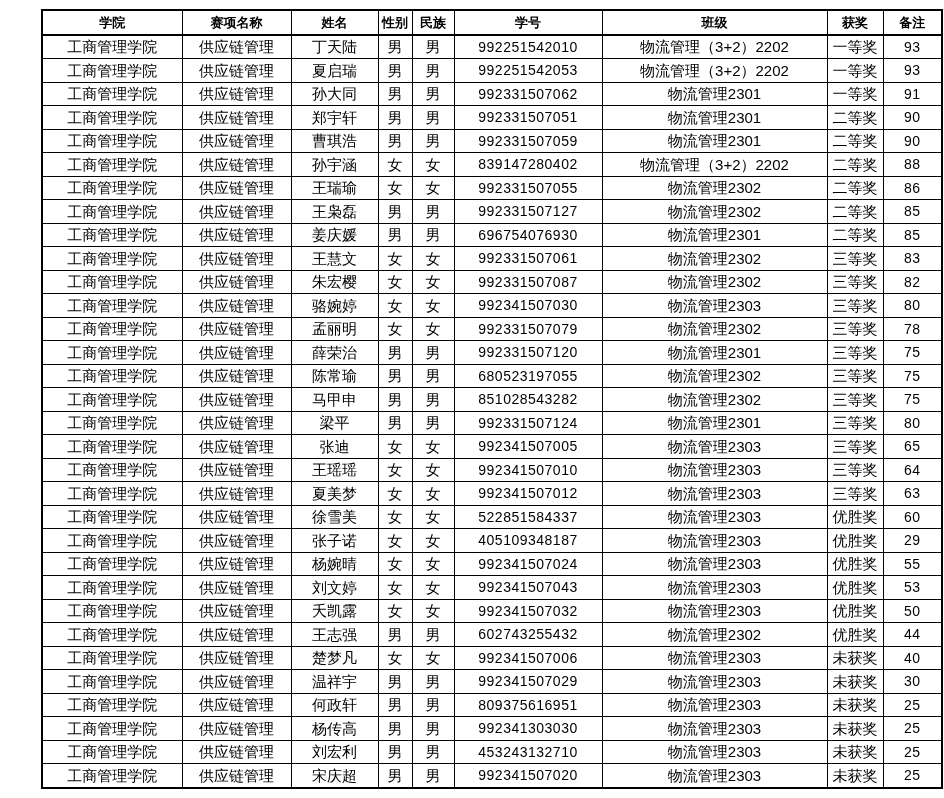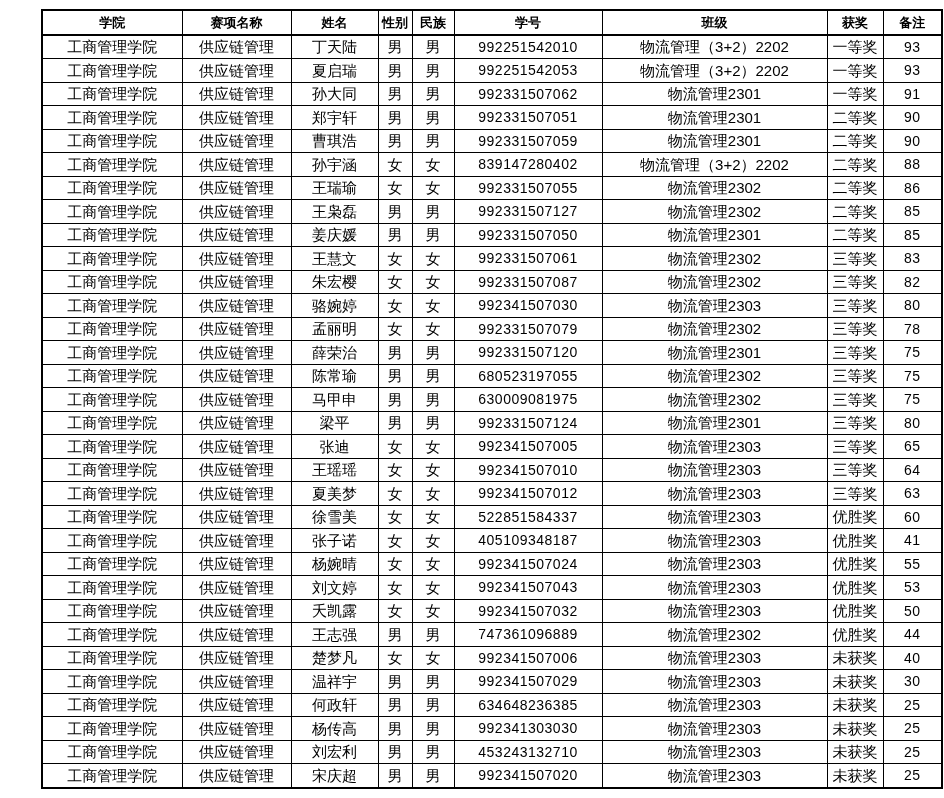--- a/index.html
+++ b/index.html
@@ -165,21 +165,21 @@
           <td>物流管理2302</td>
           <td>二等奖</td>
           <td class="num">85</td>
         </tr>
         <tr>
           <td>工商管理学院</td>
           <td>供应链管理</td>
           <td>姜庆媛</td>
           <td>男</td>
           <td>男</td>
-          <td class="num">992331507050</td>
+          <td class="num">696754076930</td>
           <td>物流管理2301</td>
           <td>二等奖</td>
           <td class="num">85</td>
         </tr>
         <tr>
           <td>工商管理学院</td>
           <td>供应链管理</td>
           <td>王慧文</td>
           <td>女</td>
           <td>女</td>
@@ -242,21 +242,21 @@
           <td>物流管理2302</td>
           <td>三等奖</td>
           <td class="num">75</td>
         </tr>
         <tr>
           <td>工商管理学院</td>
           <td>供应链管理</td>
           <td>马甲申</td>
           <td>男</td>
           <td>男</td>
-          <td class="num">630009081975</td>
+          <td class="num">851028543282</td>
           <td>物流管理2302</td>
           <td>三等奖</td>
           <td class="num">75</td>
         </tr>
         <tr>
           <td>工商管理学院</td>
           <td>供应链管理</td>
           <td>梁平</td>
           <td>男</td>
           <td>男</td>
@@ -311,21 +311,21 @@
         </tr>
         <tr>
           <td>工商管理学院</td>
           <td>供应链管理</td>
           <td>张子诺</td>
           <td>女</td>
           <td>女</td>
           <td class="num">405109348187</td>
           <td>物流管理2303</td>
           <td>优胜奖</td>
-          <td class="num">41</td>
+          <td class="num">29</td>
         </tr>
         <tr>
           <td>工商管理学院</td>
           <td>供应链管理</td>
           <td>杨婉晴</td>
           <td>女</td>
           <td>女</td>
           <td class="num">992341507024</td>
           <td>物流管理2303</td>
           <td>优胜奖</td>
@@ -352,21 +352,21 @@
           <td>物流管理2303</td>
           <td>优胜奖</td>
           <td class="num">50</td>
         </tr>
         <tr>
           <td>工商管理学院</td>
           <td>供应链管理</td>
           <td>王志强</td>
           <td>男</td>
           <td>男</td>
-          <td class="num">747361096889</td>
+          <td class="num">602743255432</td>
           <td>物流管理2302</td>
           <td>优胜奖</td>
           <td class="num">44</td>
         </tr>
         <tr>
           <td>工商管理学院</td>
           <td>供应链管理</td>
           <td>楚梦凡</td>
           <td>女</td>
           <td>女</td>
@@ -385,21 +385,21 @@
           <td>物流管理2303</td>
           <td>未获奖</td>
           <td class="num">30</td>
         </tr>
         <tr>
           <td>工商管理学院</td>
           <td>供应链管理</td>
           <td>何政轩</td>
           <td>男</td>
           <td>男</td>
-          <td class="num">634648236385</td>
+          <td class="num">809375616951</td>
           <td>物流管理2303</td>
           <td>未获奖</td>
           <td class="num">25</td>
         </tr>
         <tr>
           <td>工商管理学院</td>
           <td>供应链管理</td>
           <td>杨传高</td>
           <td>男</td>
           <td>男</td>

